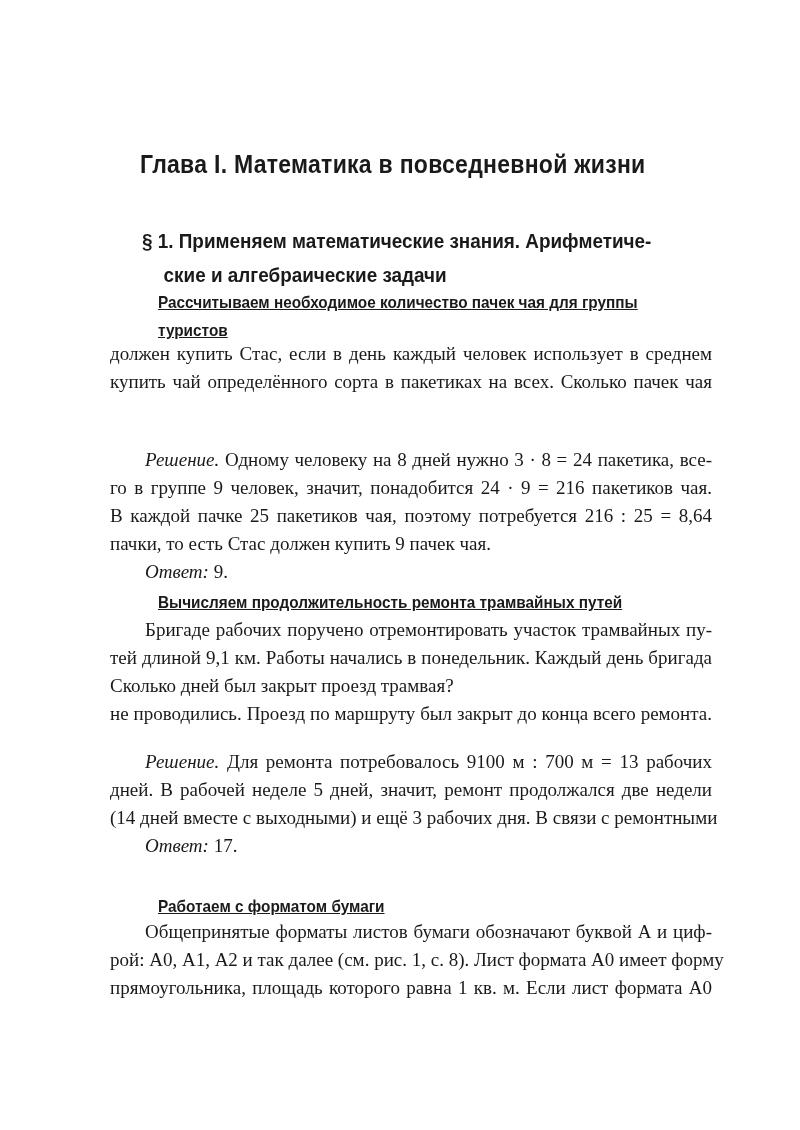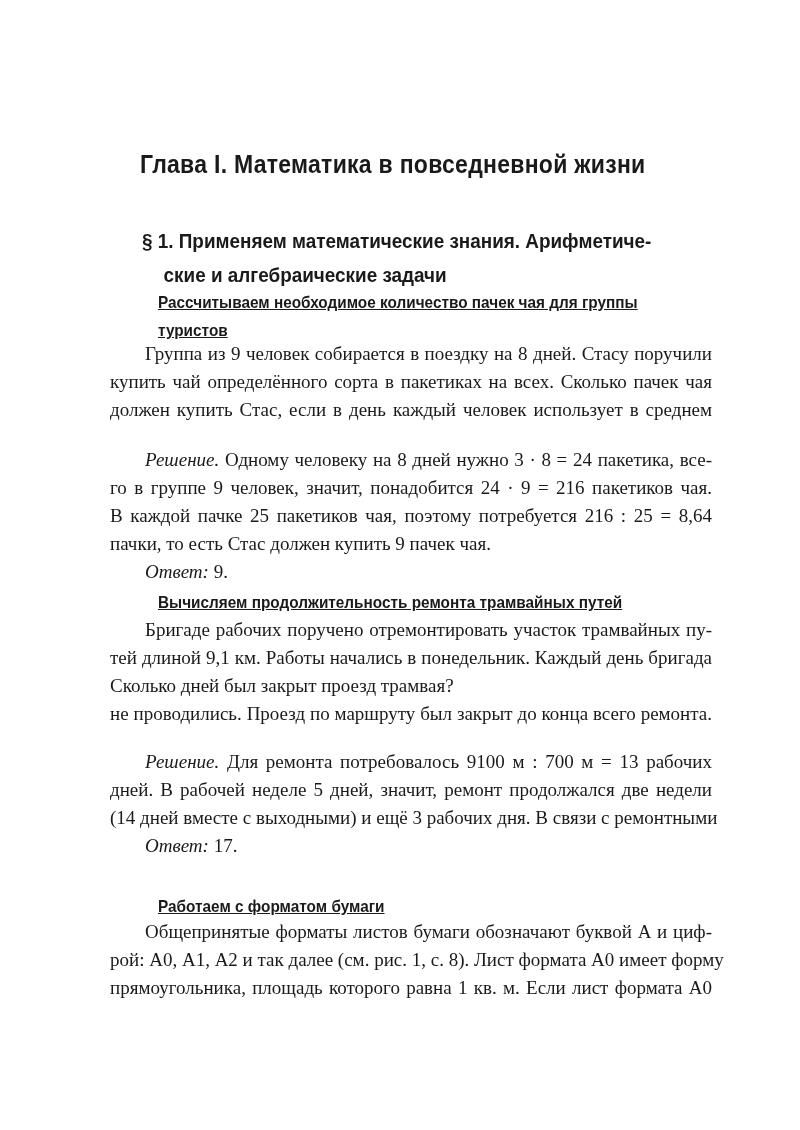--- a/index.html
+++ b/index.html
@@ -34,23 +34,22 @@
     <span class="ln">§ 1. Применяем математические знания. Арифметиче-</span>
     <span class="ln ln2">ские и алгебраические задачи</span>
   </div>
 
   <div class="sub" style="left:158px; top:288px;">
     <span class="ln">Рассчитываем необходимое количество пачек чая для группы</span>
     <span class="ln">туристов</span>
   </div>
 
   <div class="para" style="top:340px;">
-    <span class="ln ind">Группа из 9 человек собирается в поездку на 8 дней. Стасу поручили</span>
+    <span class="ln">должен купить Стас, если в день каждый человек использует в среднем</span>
     <span class="ln">купить чай определённого сорта в пакетиках на всех. Сколько пачек чая</span>
-    <span class="ln">должен купить Стас, если в день каждый человек использует в среднем</span>
   </div>
 
   <div class="para" style="top:446px;">
     <span class="ln ind"><span class="it">Решение.</span><span> Одному человеку на 8 дней нужно 3 · 8 = 24 пакетика, все-</span></span>
     <span class="ln">го в группе 9 человек, значит, понадобится 24 · 9 = 216 пакетиков чая.</span>
     <span class="ln">В каждой пачке 25 пакетиков чая, поэтому потребуется 216 : 25 = 8,64</span>
     <span class="ln last">пачки, то есть Стас должен купить 9 пачек чая.</span>
     <span class="ln last ind"><span class="it">Ответ:</span><span> 9.</span></span>
   </div>
 

